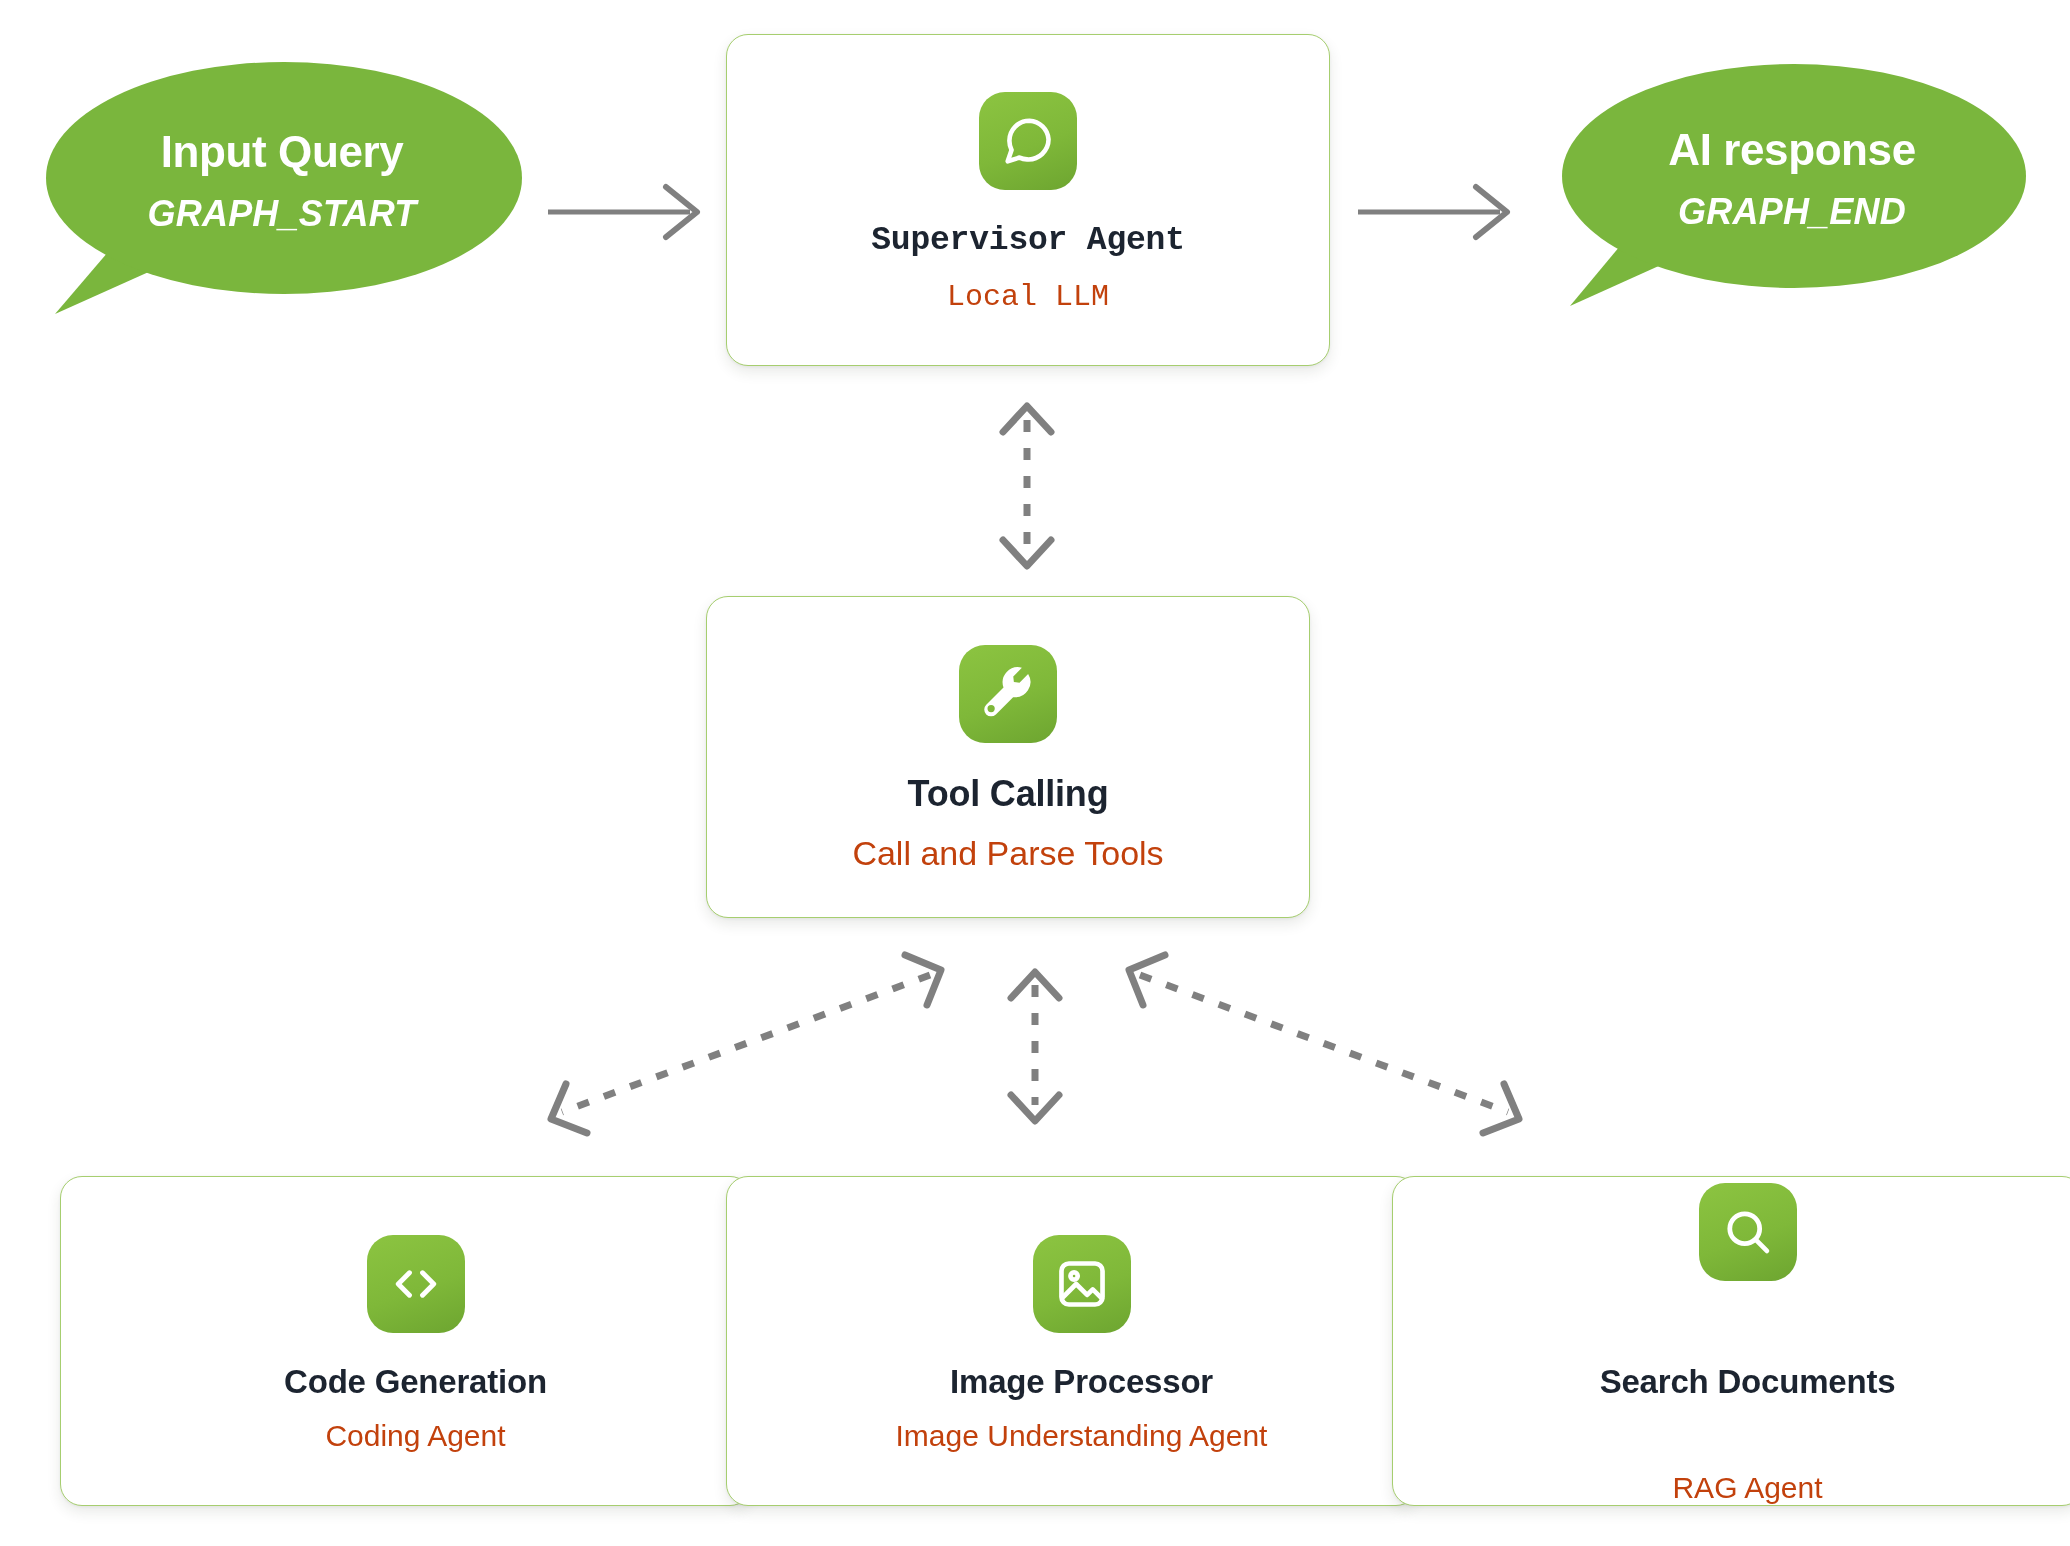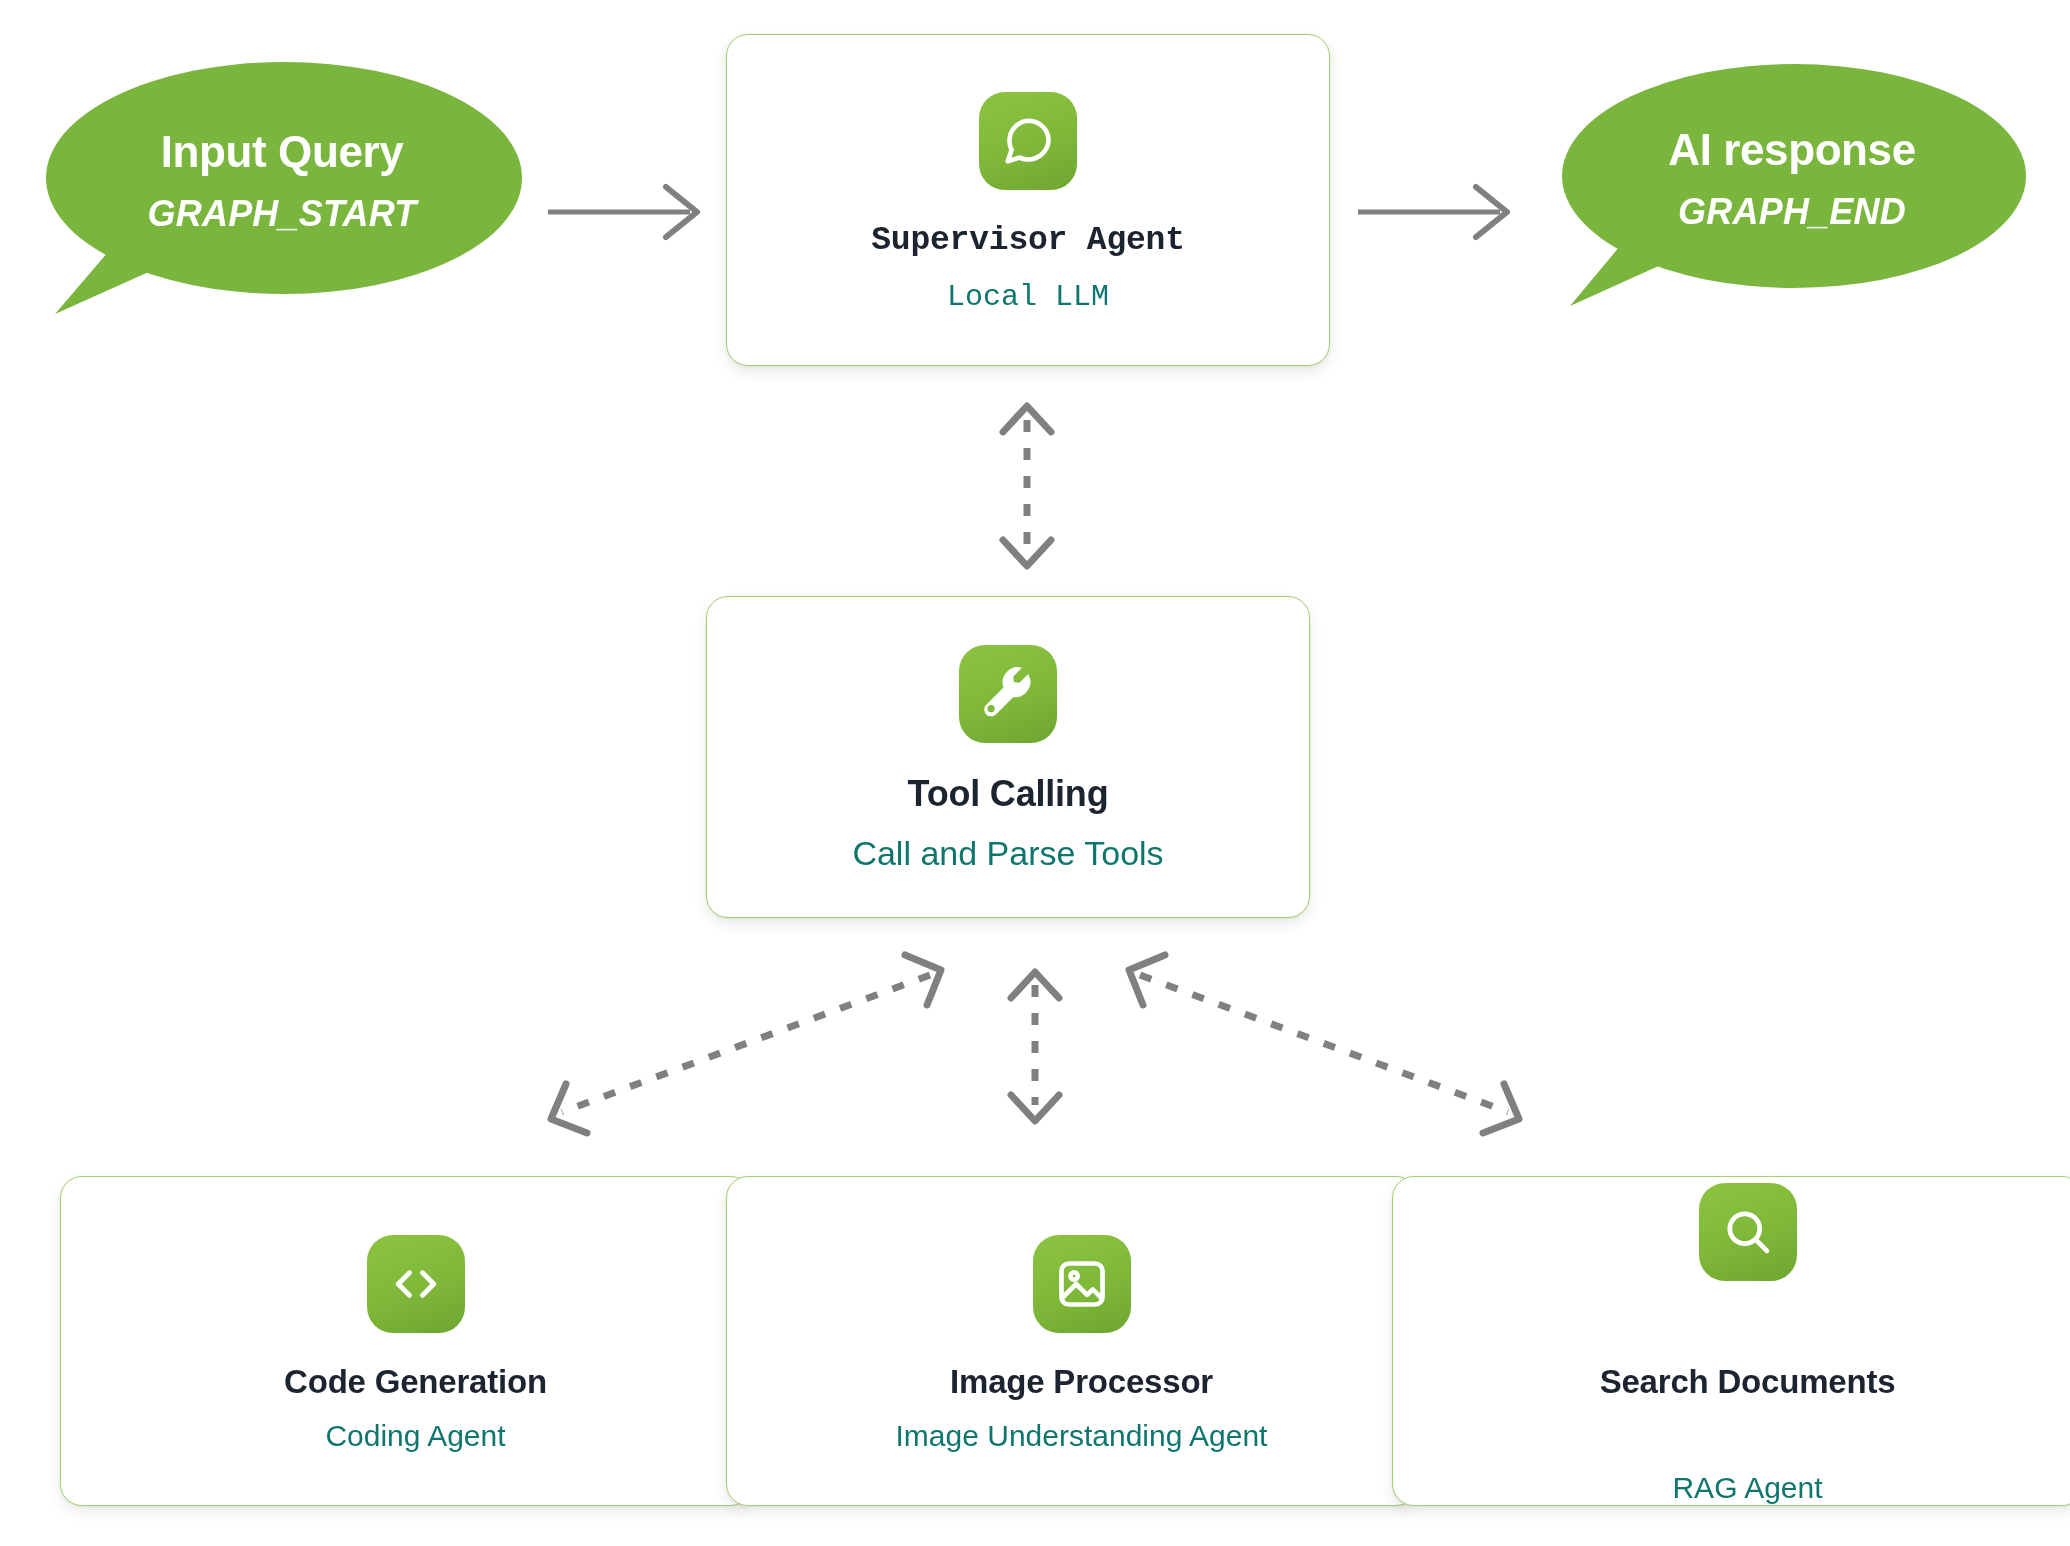--- a/index.html
+++ b/index.html
@@ -112,21 +112,21 @@
     font-size: 33px;
     font-weight: bold;
     color: #1c2430;
     letter-spacing: -0.2px;
     text-align: center;
     line-height: 1.15;
   }
   .card-sub {
     font-size: 30px;
     font-weight: normal;
-    color: #0f766e;
+    color: #c2410c;
     text-align: center;
     line-height: 1.15;
   }
 
   
   #card-supervisor {
     left: 726px; top: 34px;
     width: 604px; height: 332px; font-family: Liberation Mono, monospace;
   }
   #card-supervisor .icon-tile { margin-top: 6px; }

